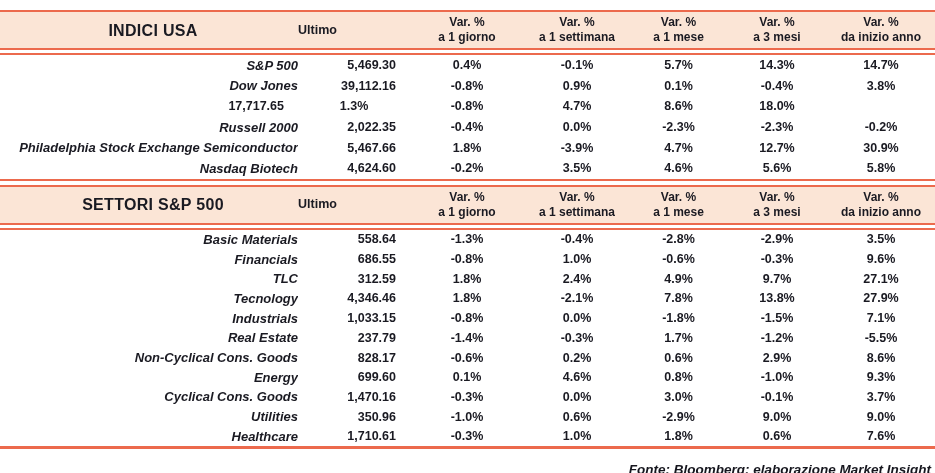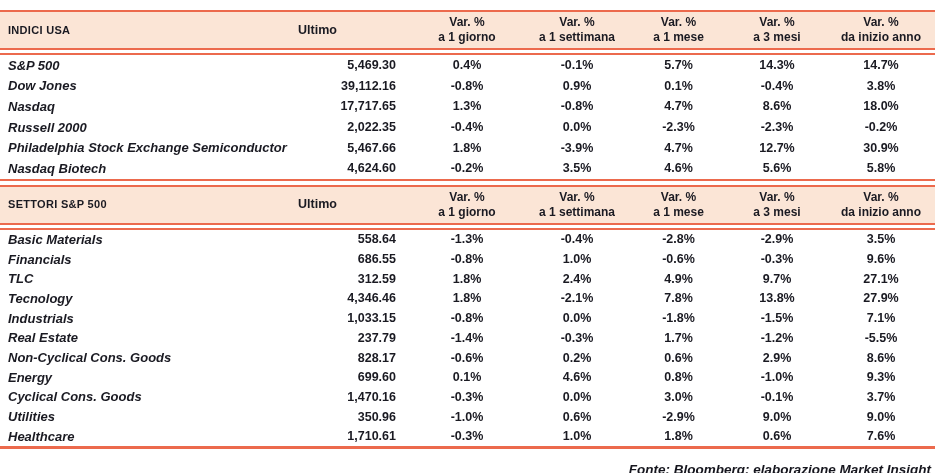--- a/index.html
+++ b/index.html
@@ -20,36 +20,37 @@
     border-top:2px solid #ec6a4d;
     border-bottom:2px solid #ec6a4d;
     height:36px;
   }
   .hcell{
     text-align:center;font-weight:bold;font-size:12px;line-height:15px;
     display:flex;flex-direction:column;justify-content:center;
   }
   .hcell .hline{display:block;}
   .hcell.title{
-    text-align:left;padding-left:8px;font-size:11px;letter-spacing:.3px;
+    text-align:center;padding-left:8px;font-size:16px;letter-spacing:.3px;
   }
   .hcell.ultimo-h{text-align:left;padding-right:14px;font-size:12.5px;}
   
   .sep-gap{height:3px;}
   .sep-line{height:2px;background:#ec6a4d;}
   .sep-line.thick{height:3px;}
   .section-block + .section-block{margin-top:4px;}
   .tail-line{margin-top:0;}
   
   .rows.s0 .row{height:20.6px;}
   .rows.s1 .row{height:19.7px;}
   .cell{white-space:nowrap;}
   .cell.name{
     padding-left:8px;font-weight:bold;font-style:italic;font-size:13px;
     overflow:hidden;
+    text-align:right;
   }
   .cell.num{font-weight:bold;font-size:12.5px;}
   .cell.ultimo{text-align:right;padding-right:14px;}
   .cell.var{text-align:center;}
   
   .footer{
     margin-top:13px;text-align:right;padding-right:4px;
     font-weight:bold;font-style:italic;font-size:13.5px;color:#16161e;
   }
 </style>
@@ -97,21 +98,20 @@
         <div class="row grid">
           <div class="cell name">Dow Jones</div>
           <div class="cell num ultimo">39,112.16</div>
           <div class="cell num var">-0.8%</div>
           <div class="cell num var">0.9%</div>
           <div class="cell num var">0.1%</div>
           <div class="cell num var">-0.4%</div>
           <div class="cell num var">3.8%</div>
         </div>
         <div class="row grid">
-          <div class="cell name">Nasdaq</div>
           <div class="cell num ultimo">17,717.65</div>
           <div class="cell num var">1.3%</div>
           <div class="cell num var">-0.8%</div>
           <div class="cell num var">4.7%</div>
           <div class="cell num var">8.6%</div>
           <div class="cell num var">18.0%</div>
         </div>
         <div class="row grid">
           <div class="cell name">Russell 2000</div>
           <div class="cell num ultimo">2,022.35</div>

